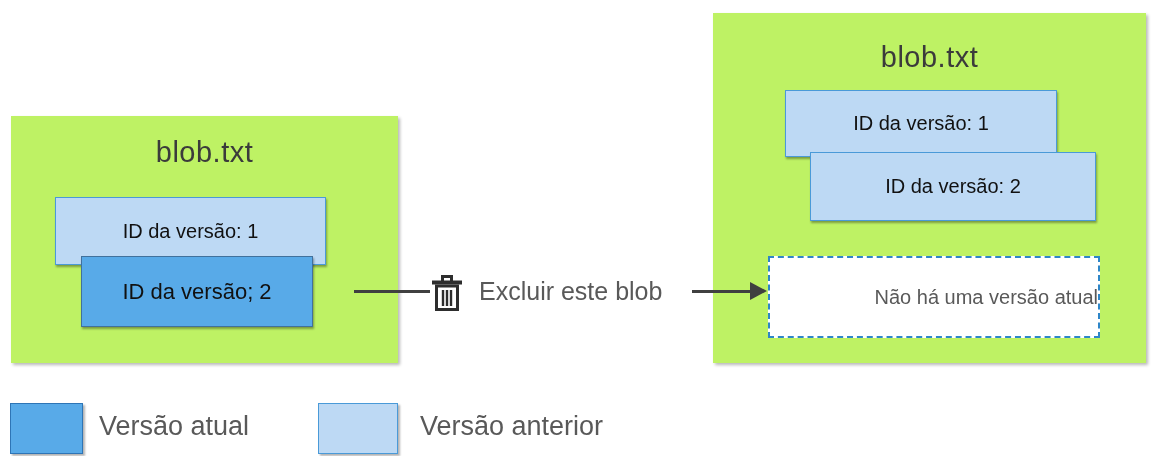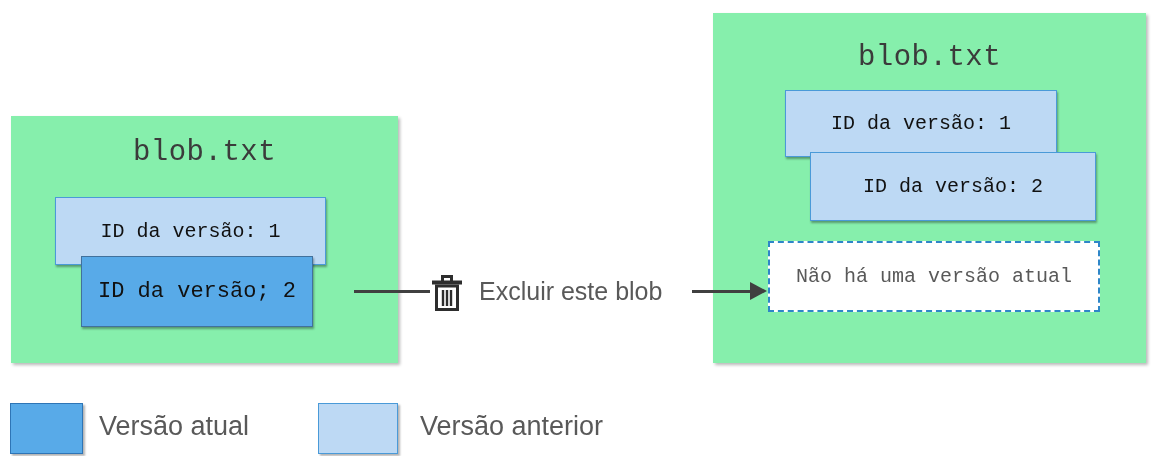--- a/index.html
+++ b/index.html
@@ -2,23 +2,22 @@
 <html><head>
 <meta charset="utf-8">
 <style>
   * { margin:0; padding:0; box-sizing:border-box; }
   html,body { background:#ffffff; }
   #canvas {
     position:relative; width:1156px; height:456px; background:#ffffff;
     font-family:"Liberation Sans", sans-serif; overflow:hidden;
   }
   .blob-container {
-    position:absolute; background:#86efac;
+    position:absolute; background:#bef264;
     box-shadow:2px 2px 3px rgba(0,0,0,0.28);
-    font-family:Liberation Mono, monospace;
   }
   .blob-container.left  { left:11px;  top:116px; width:387px; height:247px; }
   .blob-container.right { left:713px; top:13px;  width:433px; height:350px; }
   .blob-title {
     position:absolute; left:0; width:100%; text-align:center;
     font-size:29px; color:#3b3b3b; letter-spacing:0.5px;
   }
   .blob-container.left  .blob-title { top:20px; }
   .blob-container.right .blob-title { top:28px; }
   .version-box {
@@ -26,23 +25,23 @@
     font-size:20px; color:#111111;
     box-shadow:1px 2px 2px rgba(0,0,0,0.35);
   }
   .version-box.previous { background:#bdd9f4; border:1px solid #4a9ad8; }
   .version-box.current  { background:#58aae8; border:1px solid #41719c; font-size:22px; }
   .pos-l1 { left:44px; top:81px;  width:271px; height:68px; z-index:1; }
   .pos-l2 { left:70px; top:140px; width:232px; height:71px; z-index:2; }
   .pos-r1 { left:72px; top:77px;  width:272px; height:67px; z-index:1; }
   .pos-r2 { left:97px; top:139px; width:286px; height:69px; z-index:2; }
   .no-current-box {
-    position:absolute; left:55px; top:228px; width:332px; height:71px;
+    position:absolute; left:55px; top:243px; width:332px; height:82px;
     background:#ffffff; border:2px dashed #2e86c8;
-    display:flex; align-items:center; justify-content:center;
+    display:flex; align-items:center; justify-content:flex-end;
     font-size:20px; color:#595959;
   }
   .connector { position:absolute; background:#404040; height:3px; z-index:3; }
   .line1 { left:354px; top:290px; width:76px; }
   .line2 { left:692px; top:290px; width:60px; }
   .arrowhead {
     position:absolute; left:750px; top:282px; width:0; height:0; z-index:3;
     border-left:17px solid #404040;
     border-top:9px solid transparent;
     border-bottom:9px solid transparent;

